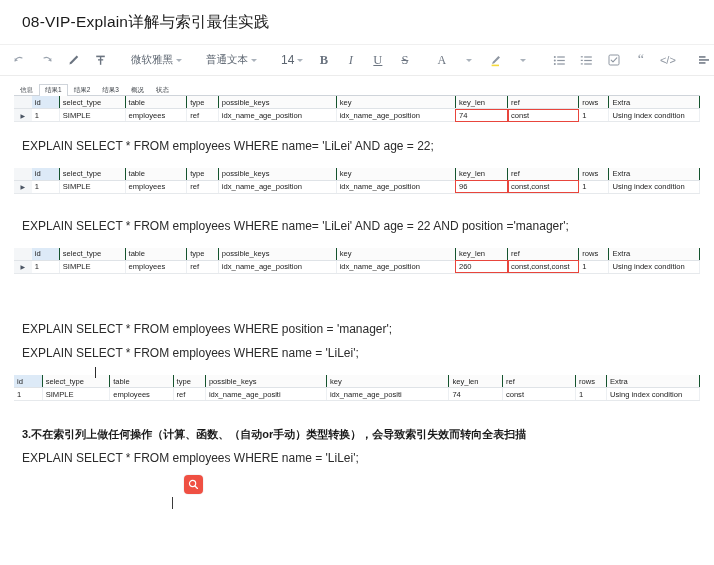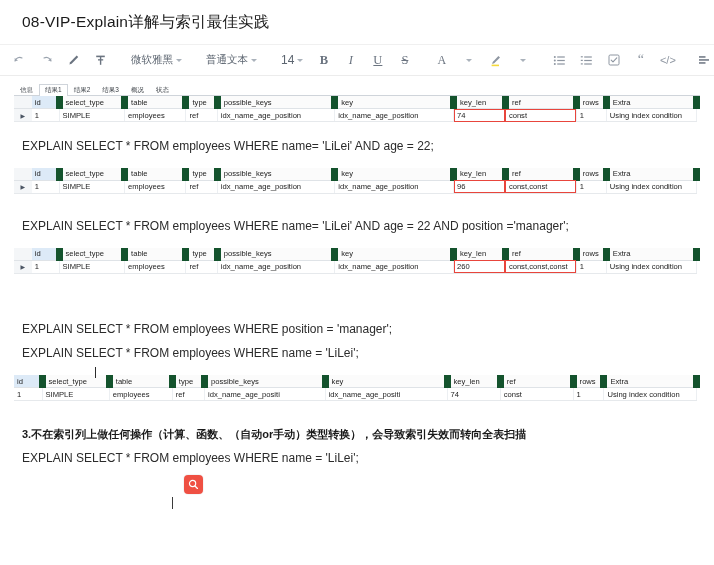--- a/index.html
+++ b/index.html
@@ -56,21 +56,21 @@
     background:#fff;border-color:#cfd4da;position:relative;top:1px;
     padding-bottom:2.5px;
   }
 
   table.rs{
     border-collapse:collapse;width:100%;table-layout:fixed;
     font-size:7.6px;color:#1c1c1c;
   }
   table.rs th{
     font-weight:normal;text-align:left;background:#fbfbfb;
-    border-right:7px solid #14532d;border-bottom:1px solid #dfe3e7;
+    border-right:1px solid #14532d;border-bottom:1px solid #dfe3e7;
     padding:1.5px 2px 1.5px 3px;white-space:nowrap;overflow:hidden;
   }
   table.rs td{
     border-right:1px solid #eceff2;border-bottom:1px solid #e6e9ec;
     padding:1.5px 2px 1.5px 3px;white-space:nowrap;overflow:hidden;background:#fff;
   }
   table.rs th.idh{background:#ddeaf7;}
   table.rs td.rowmark{
     background:#f4f6f8;border-right:none;padding:0;text-align:center;
     color:#4b5563;font-size:6px;

